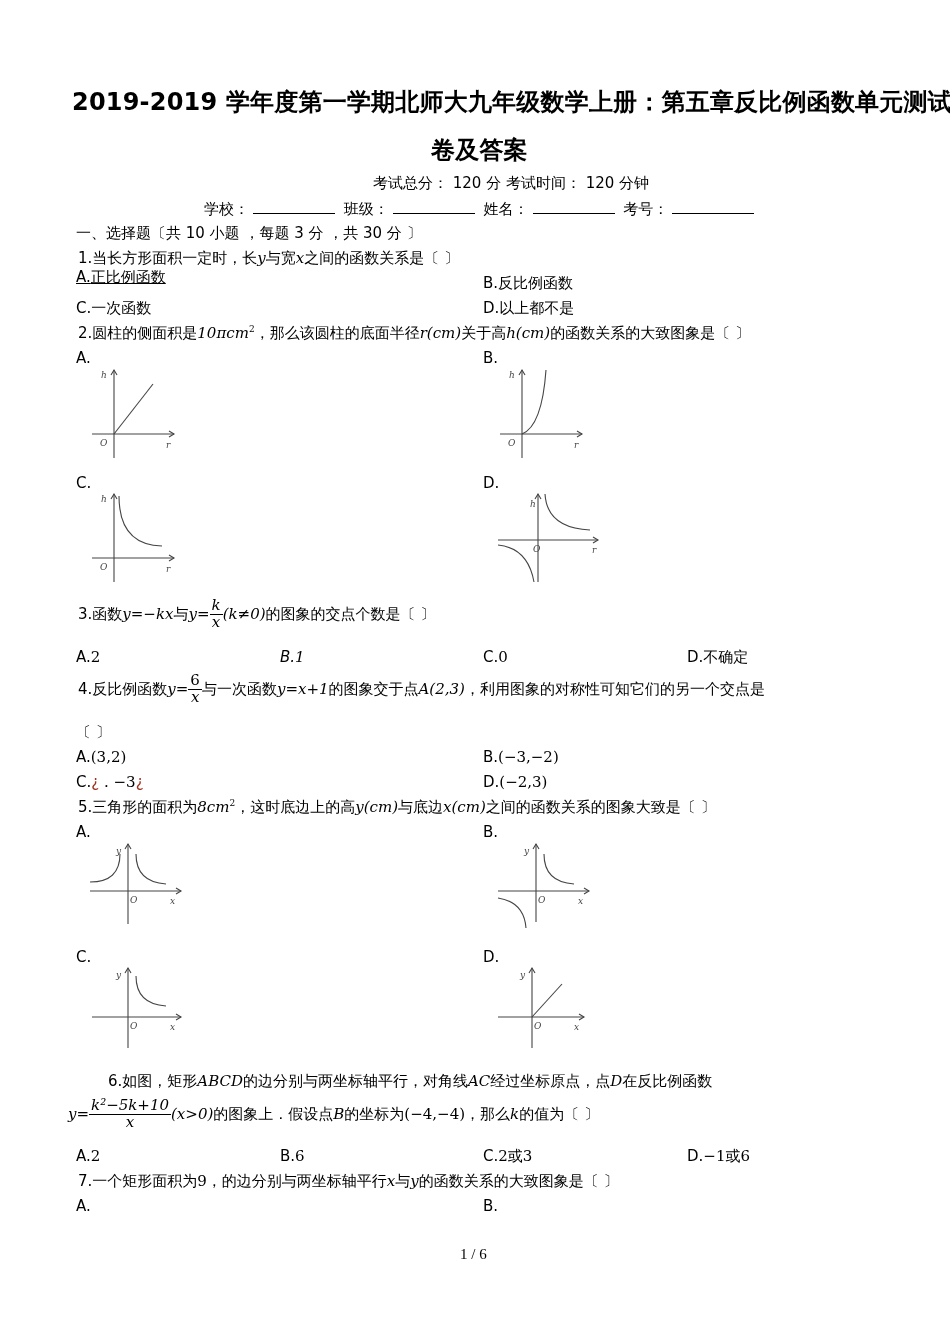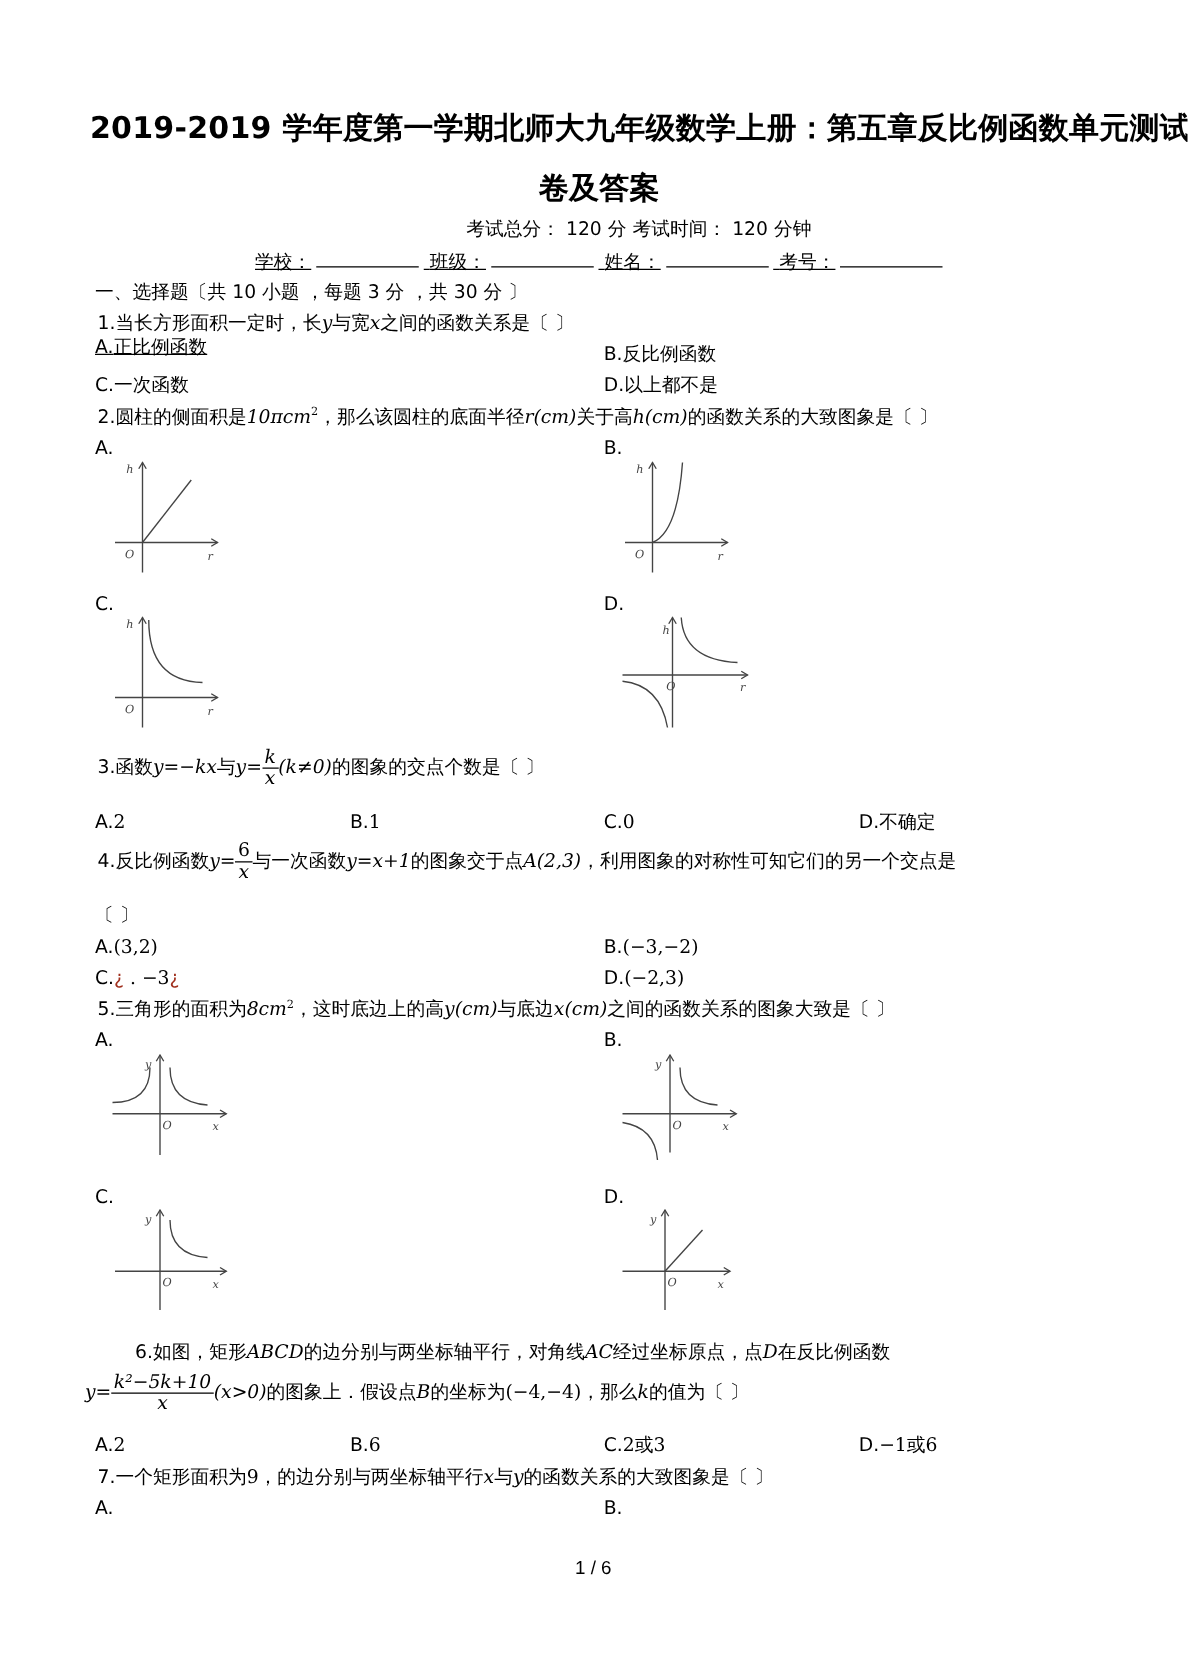--- a/index.html
+++ b/index.html
@@ -9,31 +9,31 @@
   .title { font-weight: bold; font-size: 24px; letter-spacing: 0.2px; }
   .t15 { font-size: 15px; }
   .math { font-family: "DejaVu Serif", "Liberation Serif", serif; font-style: italic; }
   .mathn { font-family: "DejaVu Serif", "Liberation Serif", serif; }
   .blank { display: inline-block; border-bottom: 1px solid #000; width: 82px; height: 14px; vertical-align: baseline; margin: 0 4px; }
   .frac { display: inline-block; vertical-align: middle; text-align: center; font-family: "DejaVu Serif", "Liberation Serif", serif; font-style: italic; line-height: 1.05; }
   .frac .num { display: block; border-bottom: 1px solid #000; padding: 0 2px; font-size: 15px; }
   .frac .den { display: block; font-size: 15px; }
   .red { color: #a0301e; }
   .graph svg { display: block; }
-  .footer { font-family: Liberation Sans, sans-serif; font-size: 15px; }
+  .footer { font-family: Liberation Serif, serif; font-size: 15px; }
 </style>
 </head>
 <body>
 
 <div class="abs title" style="left:72px; top:86px;">2019-2019 学年度第一学期北师大九年级数学上册：第五章反比例函数单元测试</div>
 <div class="abs title" style="left:431px; top:134px;">卷及答案</div>
 
 <div class="abs t15" style="left:326px; top:174px;margin-left:47px;">考试总分： 120 分 考试时间： 120 分钟</div>
 
-<div class="abs t15" style="left:204px; top:199px;text-decoration:underline;">
+<div class="abs t15" style="left:204px; top:199px;">
   <span>学校：</span><span class="blank"></span>
   <span>班级：</span><span class="blank"></span>
   <span>姓名：</span><span class="blank"></span>
   <span>考号：</span><span class="blank"></span>
 </div>
 
 <div class="abs t15" style="left:76px; top:224px;">一、选择题〔共 10 小题 ，每题  3 分 ，共 30 分 〕</div>
 
 <div class="abs t15" style="left:78px; top:249px;">
   <span>1.</span><span>当长方形面积一定时，长</span><span class="math">y</span><span>与宽</span><span class="math">x</span><span>之间的函数关系是〔 〕</span>
@@ -98,21 +98,21 @@
     <text x="36" y="17" font-size="9" font-style="italic" fill="#444" stroke="none" font-family="DejaVu Serif, serif">h</text>
     <text x="39" y="62" font-size="9" font-style="italic" fill="#444" stroke="none" font-family="DejaVu Serif, serif">O</text>
     <text x="98" y="63" font-size="9" font-style="italic" fill="#444" stroke="none" font-family="DejaVu Serif, serif">r</text>
   </svg>
 </div>
 
 <div class="abs t15" style="left:78px; top:598px;">
   <span>3.</span><span>函数</span><span class="math">y=−kx</span><span>与</span><span class="math">y=</span><span class="frac"><span class="num">k</span><span class="den">x</span></span><span class="math">(k≠0)</span><span>的图象的交点个数是〔 〕</span>
 </div>
 <div class="abs t15" style="left:76px; top:648px;"><span>A.</span><span class="mathn">2</span></div>
-<div class="abs t15" style="left:280px; top:648px;"><span>B.</span><span class="mathn">1</span></div>
+<div class="abs t15" style="left:280px; top:648px;font-style:italic;"><span>B.</span><span class="mathn">1</span></div>
 <div class="abs t15" style="left:483px; top:648px;"><span>C.</span><span class="mathn">0</span></div>
 <div class="abs t15" style="left:687px; top:648px;"><span>D.</span><span>不确定</span></div>
 
 <div class="abs t15" style="left:78px; top:673px;">
   <span>4.</span><span>反比例函数</span><span class="math">y=</span><span class="frac"><span class="num" style="font-style:normal">6</span><span class="den">x</span></span><span>与一次函数</span><span class="math">y=x+1</span><span>的图象交于点</span><span class="math">A(2,3)</span><span>，利用图象的对称性可知它们的另一个交点是</span>
 </div>
 <div class="abs t15" style="left:76px; top:723px;">〔 〕</div>
 <div class="abs t15" style="left:76px; top:748px;"><span>A.</span><span class="mathn">(3,2)</span></div>
 <div class="abs t15" style="left:483px; top:748px;"><span>B.</span><span class="mathn">(−3,−2)</span></div>
 <div class="abs t15" style="left:76px; top:773px;"><span>C.</span><span class="red">¿</span><span class="mathn"> . −3</span><span class="red">¿</span></div>

